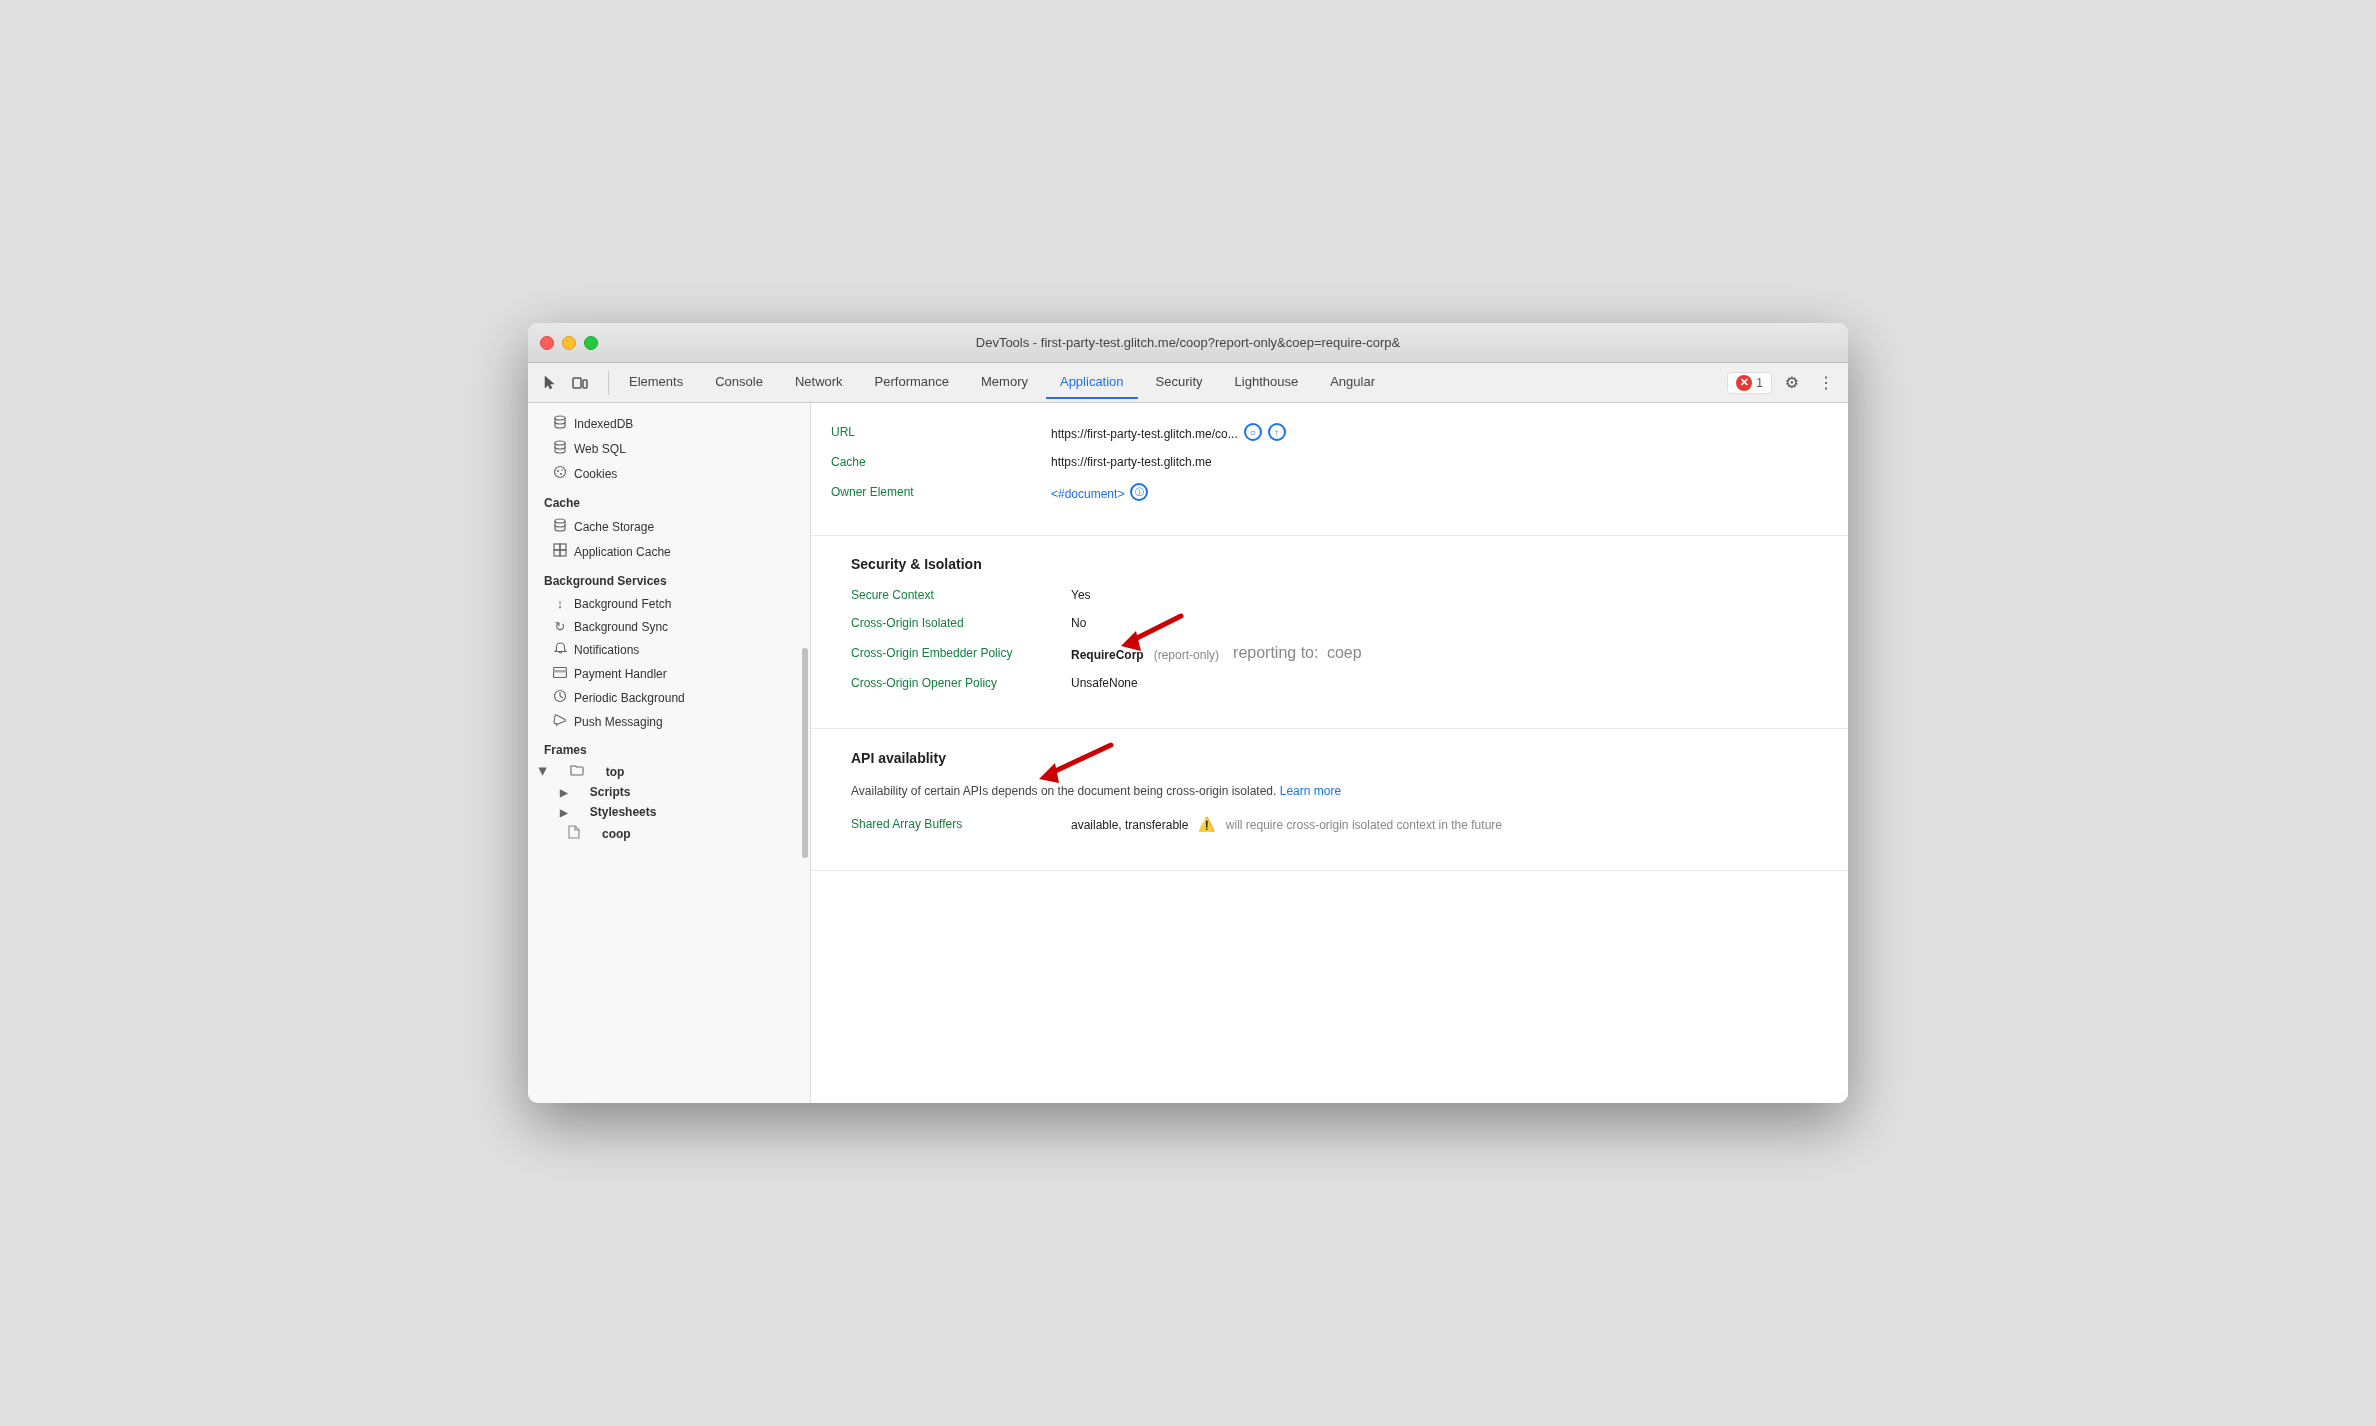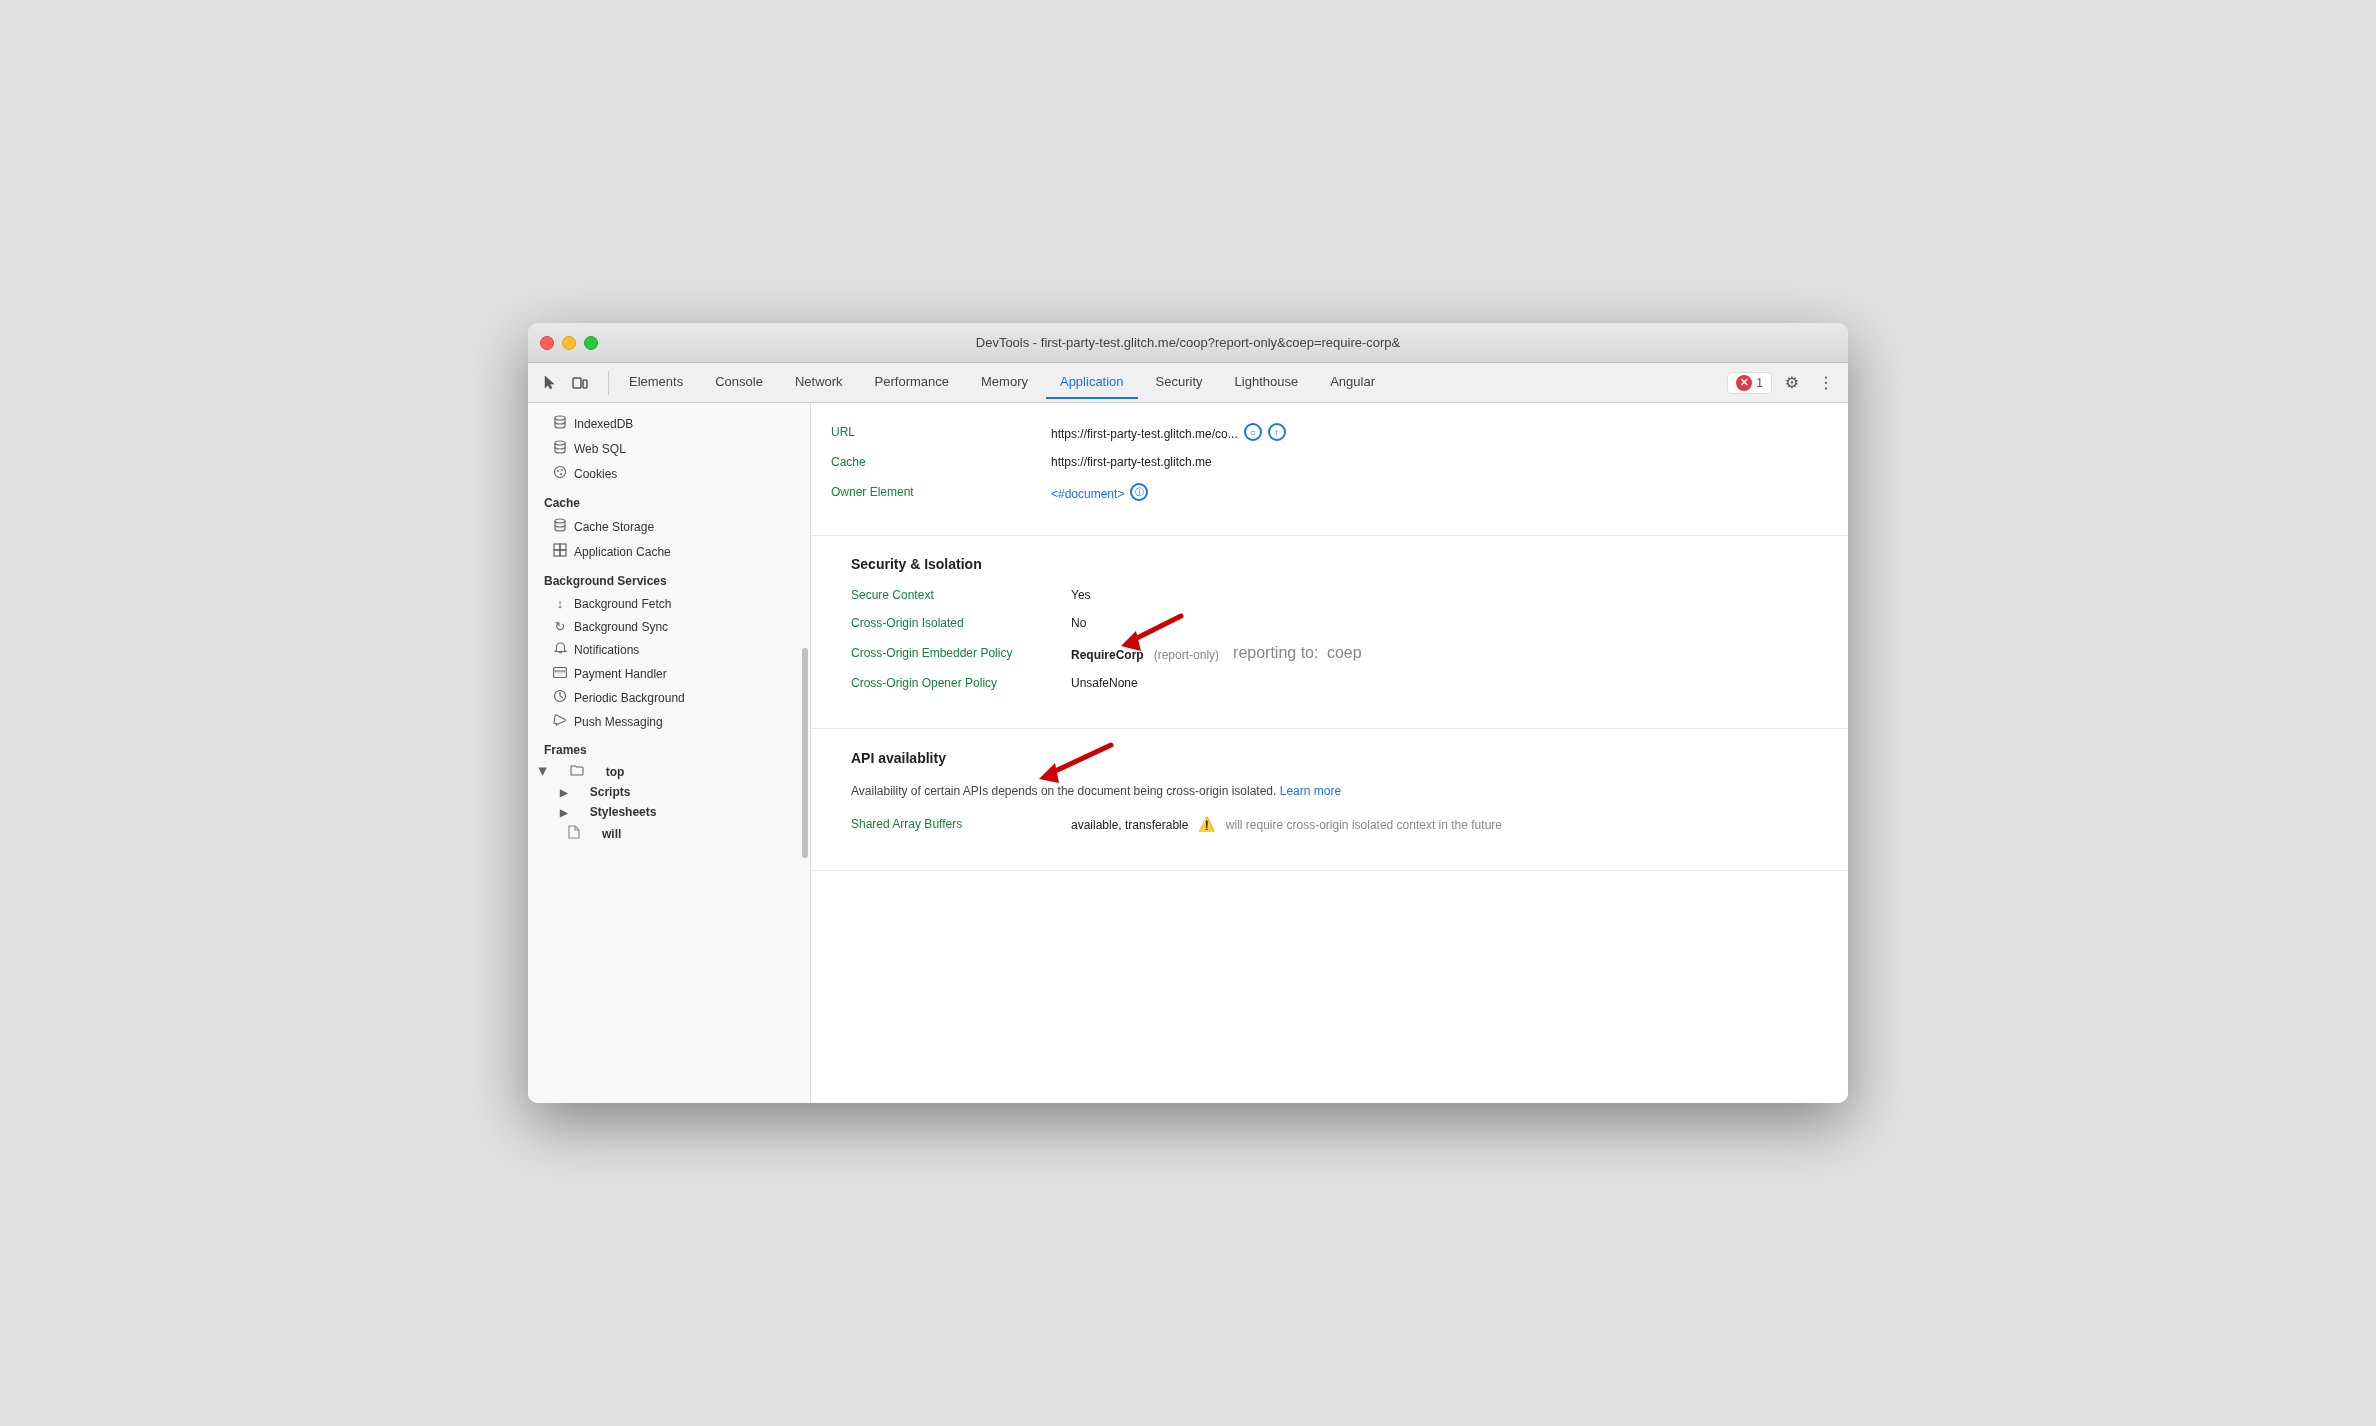--- a/index.html
+++ b/index.html
@@ -473,21 +473,21 @@
         <span style="margin-left:4px;">Stylesheets</span>
       </div>
 
       <div class="sidebar-tree-item sidebar-tree-child" style="padding-left:40px;">
         <span>
           <svg width="12" height="14" viewBox="0 0 12 14">
               <path d="M1 1 L7 1 L11 5 L11 13 L1 13 Z" fill="none" stroke="#888" stroke-width="1.1"></path>
               <path d="M7 1 L7 5 L11 5" fill="none" stroke="#888" stroke-width="1.1"></path>
             </svg>
         </span>
-        <span style="margin-left:4px;">will</span>
+        <span style="margin-left:4px;">coop</span>
       </div>
       <div class="sidebar-scrollbar"></div>
     </div>
 
     <div class="panel">
 
 
       <div class="panel-section" style="border-bottom: 1px solid #e8e8e8; padding: 20px 20px 20px 20px;">
         <div class="info-row">
           <span class="info-label">URL</span>

